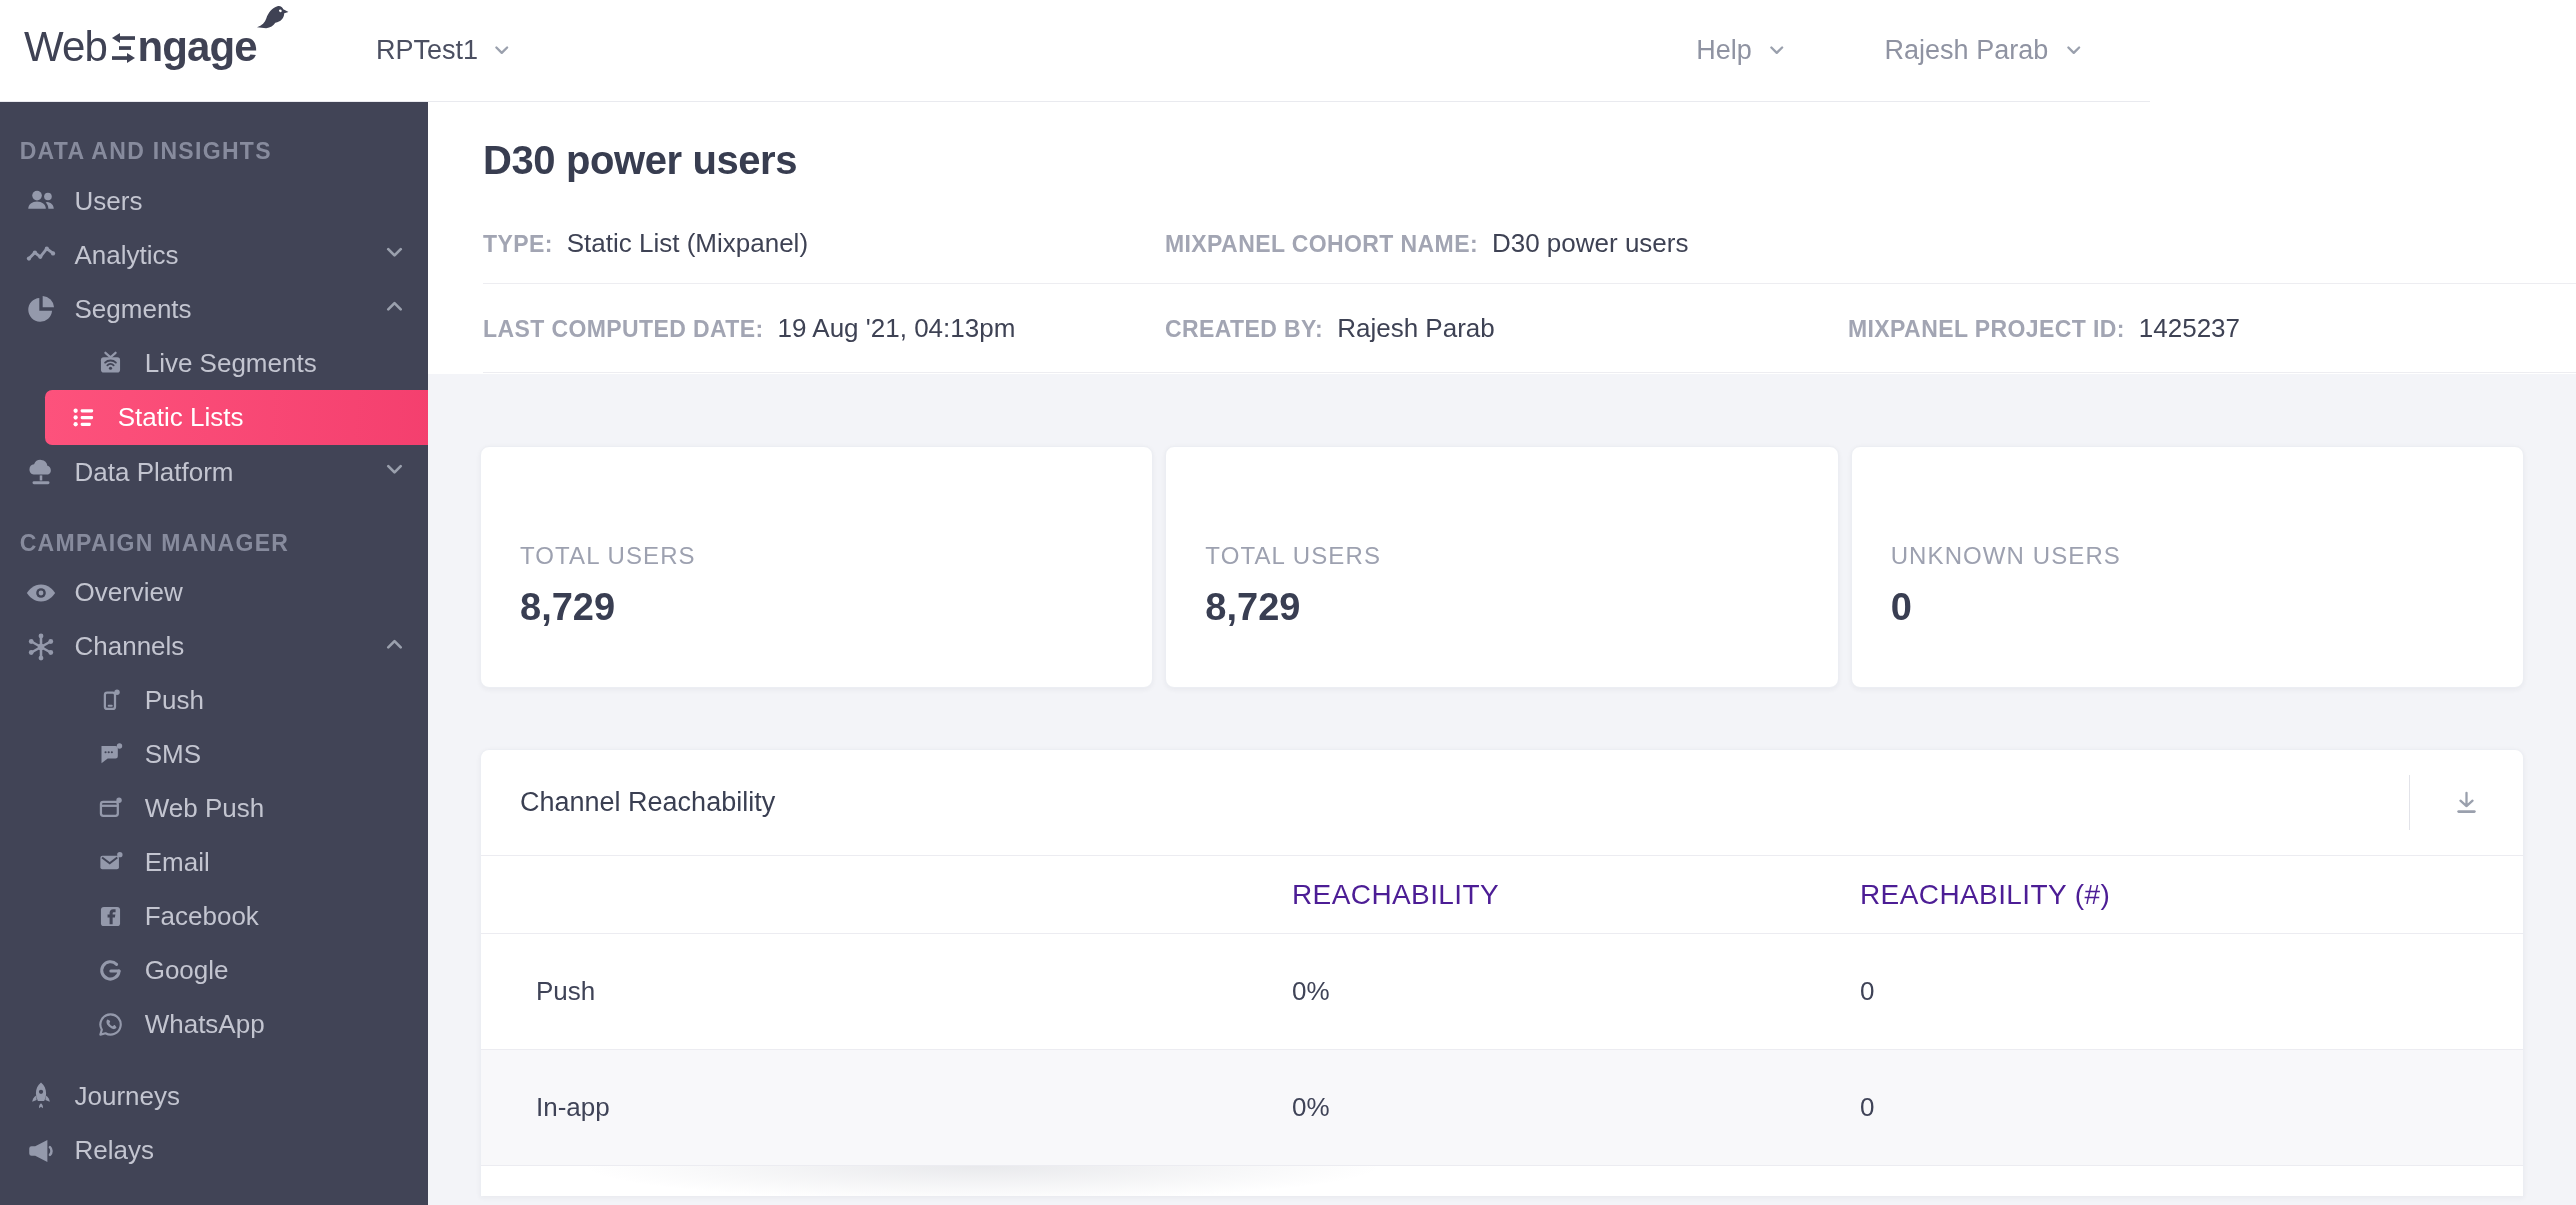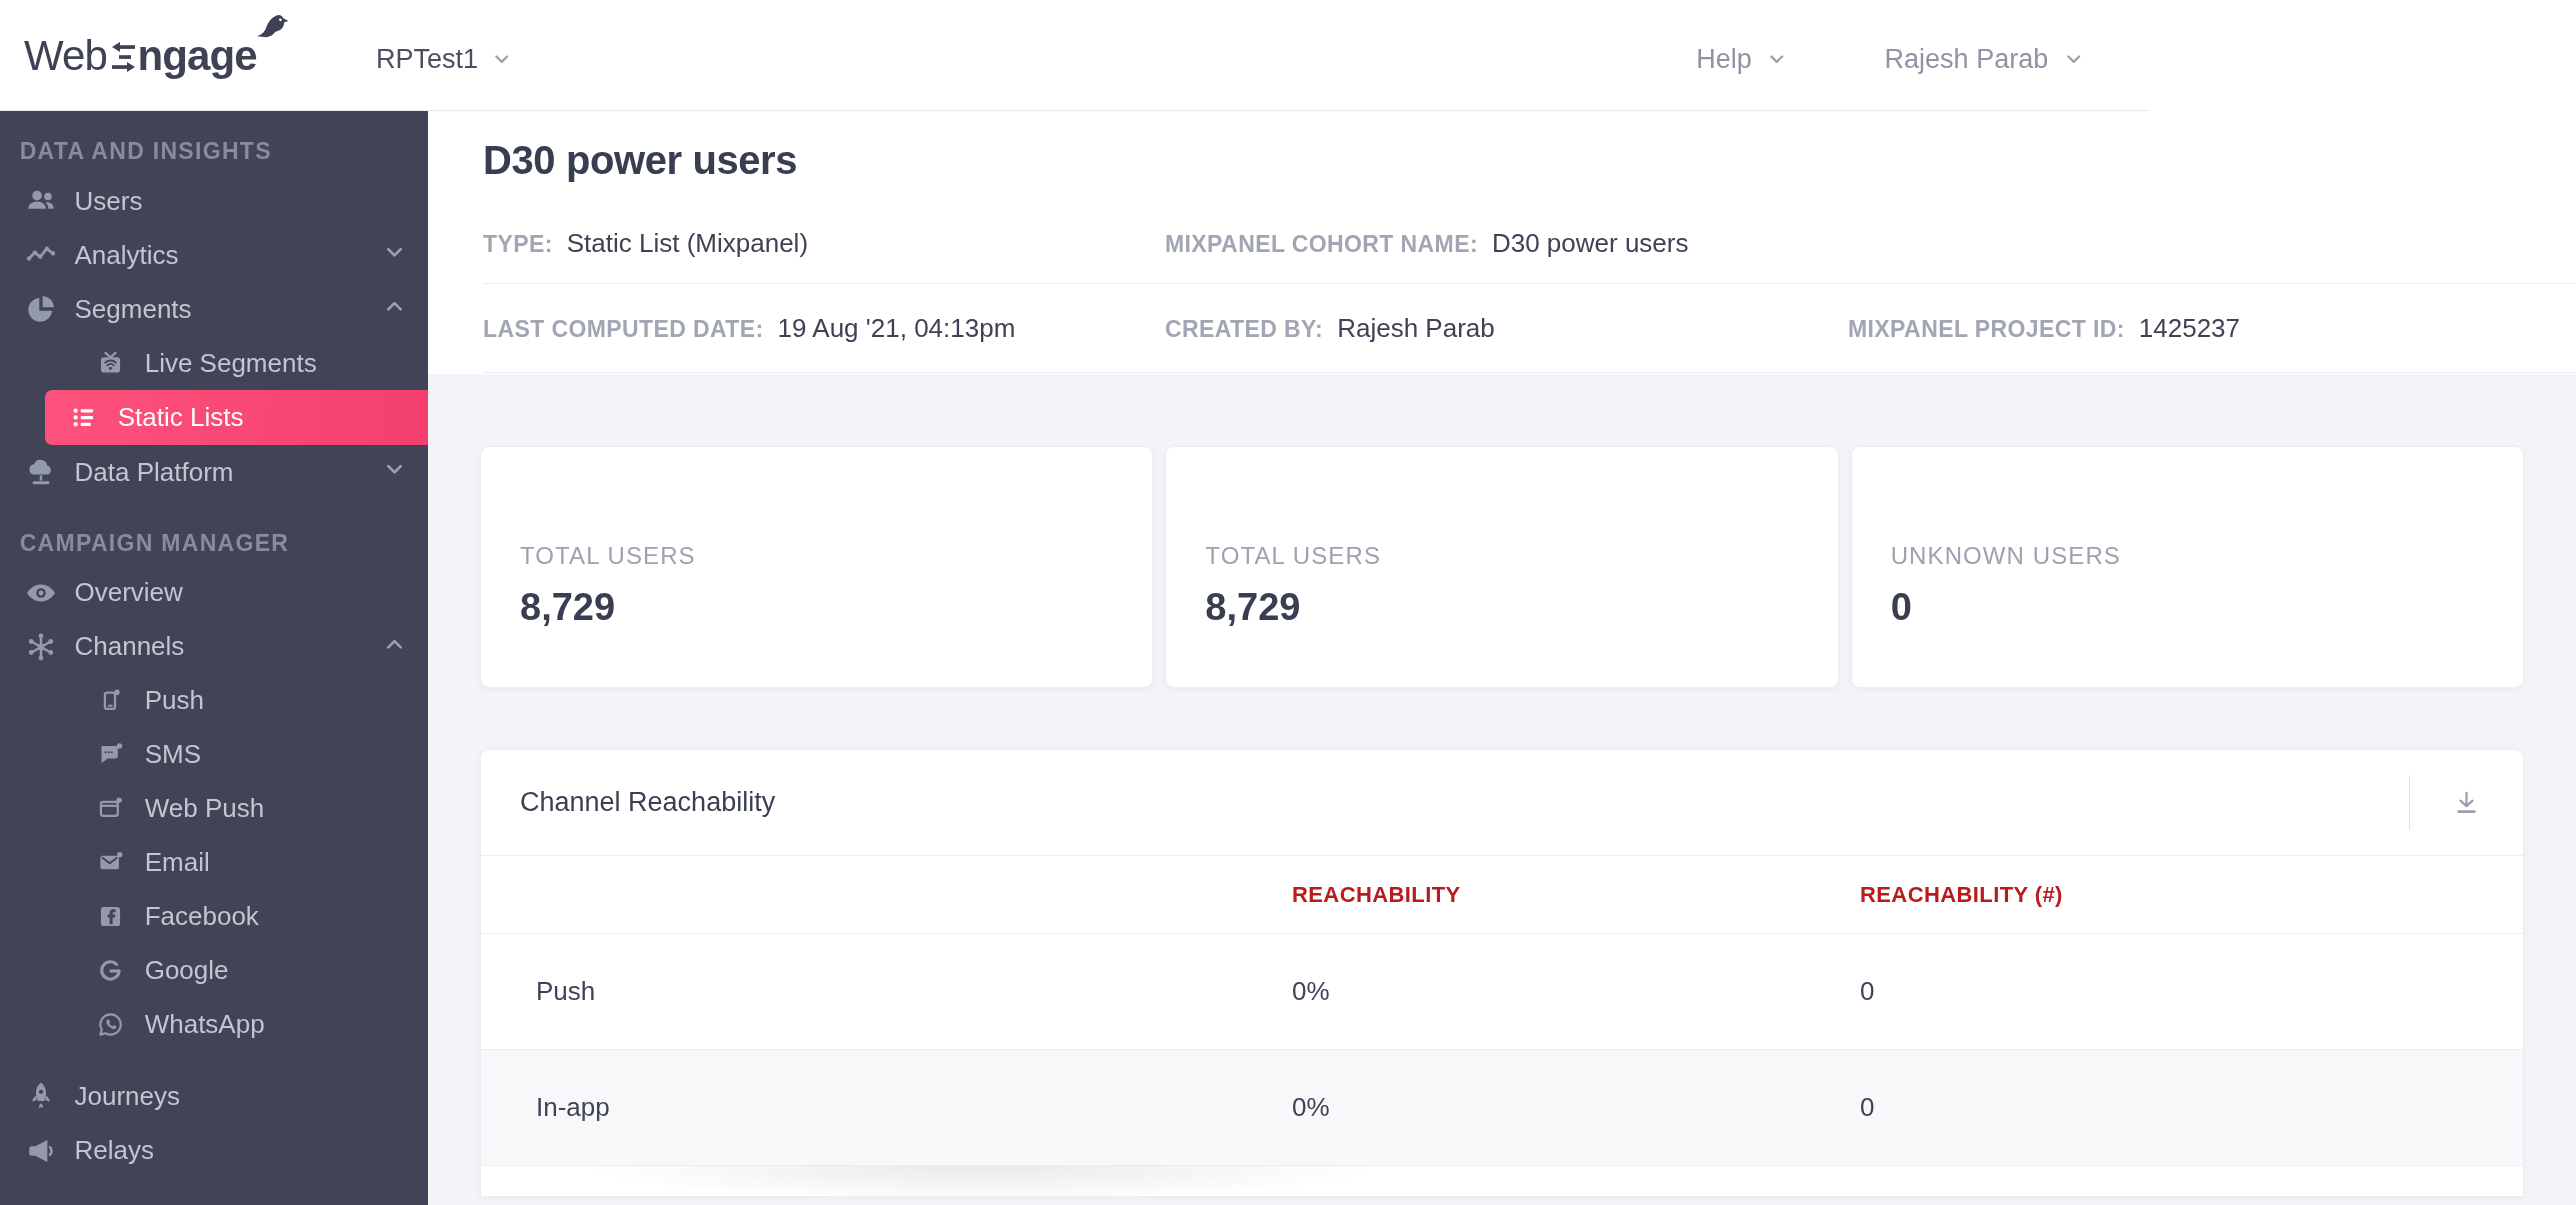--- a/index.html
+++ b/index.html
@@ -1,20 +1,20 @@
 <!DOCTYPE html>
 <html style="font-size:14.3px"><head>
 <meta charset="utf-8">
 <style>
   * { margin:0; padding:0; box-sizing:border-box; }
   html,body { width:2576px; height:1206px; overflow:hidden;
     font-family:"Liberation Sans","DejaVu Sans",sans-serif; background:#ffffff; }
 
   
-  .topbar { position:absolute; top:9px; left:0; width:2150px; height:102px;
+  .topbar { position:absolute; top:0; left:0; width:2150px; height:102px;
     background:#fff; border-bottom:1.8px solid #e9eaef; z-index:20; }
   .logo { position:absolute; left:24px; top:23px; display:flex; align-items:center;
     color:#3f4254; cursor:pointer; }
   .logo .w { font-size:42px; font-weight:400; letter-spacing:-0.9px; }
   .logo .e-glyph { width:27px; height:34px; margin:1.8px 0.9px 0 2.7px; fill:#3f4254; }
   .logo .n { font-size:42px; font-weight:700; letter-spacing:-0.9px; }
   .logo .bird { position:absolute; right:-36px; top:-19.7px; width:41px; height:41px;
     fill:#3f4254; transform:rotate(6deg); }
   .project { position:absolute; left:376px; top:0; height:100px; display:flex;
     align-items:center; gap:12.5px; font-size:27px; color:#4b4f61; cursor:pointer; }
@@ -82,21 +82,21 @@
   .reach-title { font-size:27px; font-weight:500; color:#3a3f52; }
   .dl-wrap { margin-left:auto; width:114px; height:55px; display:flex;
     align-items:center; justify-content:center; border-left:1.8px solid #e2e3e9; }
   .dl-btn { width:50px; height:50px; display:flex; align-items:center;
     justify-content:center; cursor:pointer; border-radius:5.4px; }
   .dl-btn svg { width:29px; height:29px; stroke:#9aa0ad; fill:none;
     stroke-width:1.9; stroke-linecap:round; stroke-linejoin:round; }
 
   .t-row { display:grid; grid-template-columns:811px 568px 1fr; align-items:center; }
   .t-head { height:78px; border-bottom:1.8px solid #ececf1; }
-  .t-head .t-cell { font-size:22px; font-weight:700; letter-spacing:0.4px; color:#b91c1c; }
+  .t-head .t-cell { font-size:28px; font-weight:400; letter-spacing:0.4px; color:#4c1d95; }
   .t-body-row { height:116px; border-bottom:1.8px solid #ececf1; font-size:26px; color:#3f4357; }
   .t-body-row.alt { background:#f8f8fa; }
   .t-cell.first { padding-left:55px; }
   .table-shadow { height:30px;
     background:radial-gradient(ellipse 572px 50px at 501px 0px,
       rgba(70,75,100,0.12), rgba(70,75,100,0) 70%); }
 </style>
 </head>
 <body>
 

